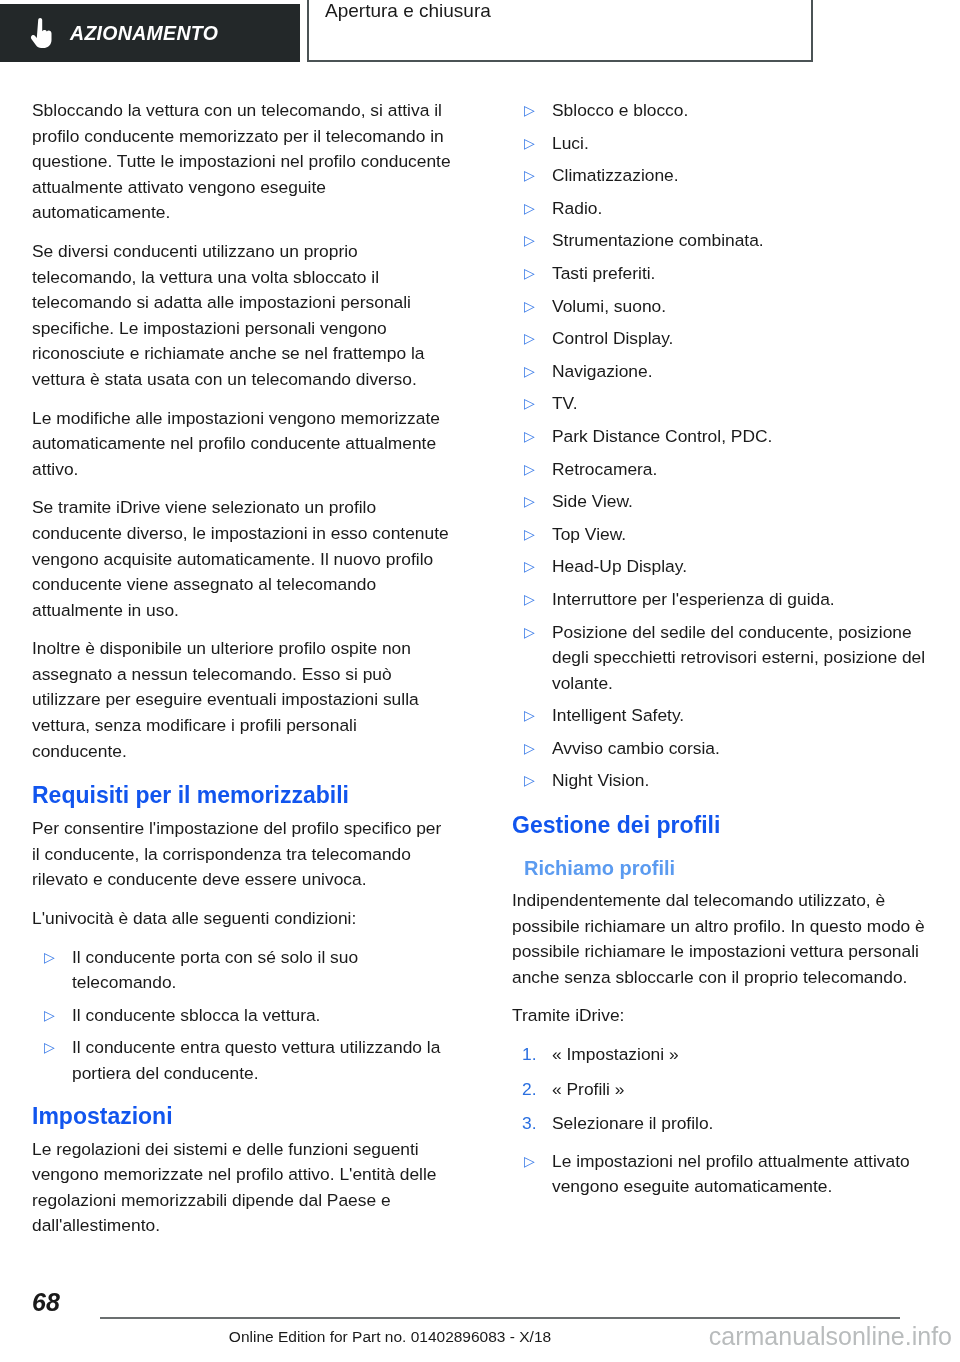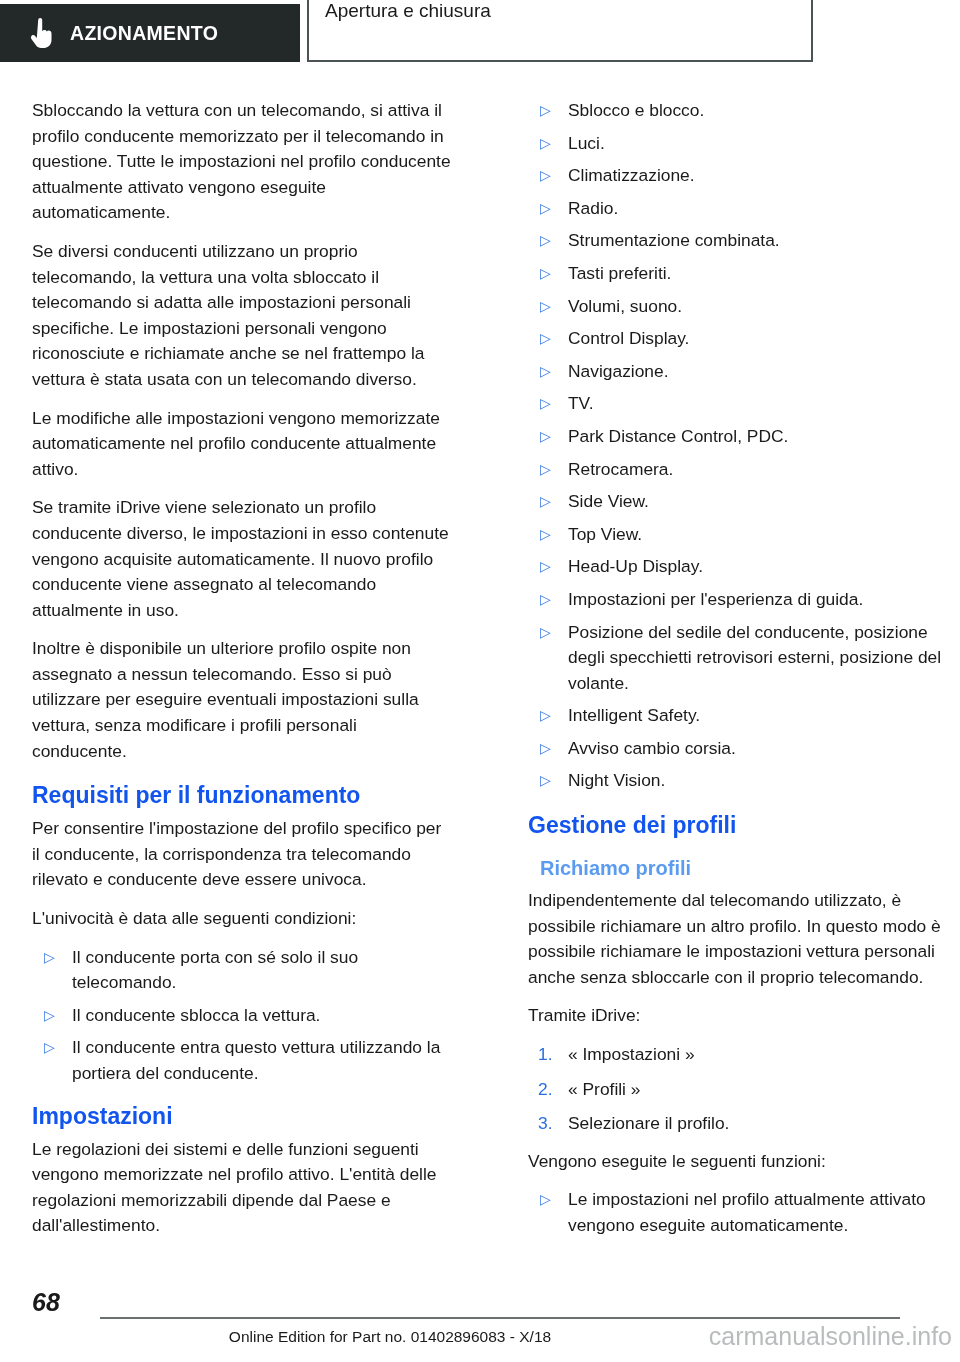--- a/index.html
+++ b/index.html
@@ -42,20 +42,21 @@
     display: block;
     flex: 0 0 auto;
   }
   .header-tab-label {
     color: #ffffff;
     font-size: 19.5px;
     font-weight: bold;
     letter-spacing: 0.3px;
     margin-left: 18px;
     white-space: nowrap;
+    font-style: italic;
   }
   .header-box {
     position: absolute;
     left: 307px;
     top: 0;
     width: 506px;
     height: 62px;
     border: 2px solid #4b5355;
     border-top: none;
     box-sizing: border-box;
@@ -70,21 +71,20 @@
     white-space: nowrap;
   }
 
   
   .columns {
     position: absolute;
     top: 98px;
     left: 0;
     width: 960px;
     display: flex;
-    gap: 16px;
   }
   .col {
     width: 420px;
     box-sizing: border-box;
   }
   .col-left  { margin-left: 32px; }
   .col-right { margin-left: 60px; }
 
   p.body-text {
     margin: 0 0 13px 0;
@@ -208,21 +208,21 @@
 
 <div class="columns">
 
   <div class="col col-left">
     <p class="body-text">Sbloccando la vettura con un telecomando, si attiva il profilo conducente memorizzato per il telecomando in questione. Tutte le impostazioni nel profilo conducente attualmente attivato vengono eseguite automaticamente.</p>
     <p class="body-text">Se diversi conducenti utilizzano un proprio telecomando, la vettura una volta sbloccato il telecomando si adatta alle impostazioni personali specifiche. Le impostazioni personali vengono riconosciute e richiamate anche se nel frattempo la vettura è stata usata con un telecomando diverso.</p>
     <p class="body-text">Le modifiche alle impostazioni vengono memorizzate automaticamente nel profilo conducente attualmente attivo.</p>
     <p class="body-text">Se tramite iDrive viene selezionato un profilo conducente diverso, le impostazioni in esso contenute vengono acquisite automaticamente. Il nuovo profilo conducente viene assegnato al telecomando attualmente in uso.</p>
     <p class="body-text">Inoltre è disponibile un ulteriore profilo ospite non assegnato a nessun telecomando. Esso si può utilizzare per eseguire eventuali impostazioni sulla vettura, senza modificare i profili personali conducente.</p>
 
-    <h2 class="section-head">Requisiti per il funzionamento</h2>
+    <h2 class="section-head">Requisiti per il memorizzabili</h2>
     <p class="body-text">Per consentire l'impostazione del profilo specifico per il conducente, la corrispondenza tra telecomando rilevato e conducente deve essere univoca.</p>
     <p class="body-text">L'univocità è data alle seguenti condizioni:</p>
 
     <ul class="triangle-list">
       <li>
         <span class="tri-marker">▷</span>
         <span>Il conducente porta con sé solo il suo telecomando.</span>
       </li>
       <li>
         <span class="tri-marker">▷</span>
@@ -248,21 +248,21 @@
       <li><span class="tri-marker">▷</span><span>Tasti preferiti.</span></li>
       <li><span class="tri-marker">▷</span><span>Volumi, suono.</span></li>
       <li><span class="tri-marker">▷</span><span>Control Display.</span></li>
       <li><span class="tri-marker">▷</span><span>Navigazione.</span></li>
       <li><span class="tri-marker">▷</span><span>TV.</span></li>
       <li><span class="tri-marker">▷</span><span>Park Distance Control, PDC.</span></li>
       <li><span class="tri-marker">▷</span><span>Retrocamera.</span></li>
       <li><span class="tri-marker">▷</span><span>Side View.</span></li>
       <li><span class="tri-marker">▷</span><span>Top View.</span></li>
       <li><span class="tri-marker">▷</span><span>Head-Up Display.</span></li>
-      <li><span class="tri-marker">▷</span><span>Impostazioni per l'esperienza di guida.</span></li>
+      <li><span class="tri-marker">▷</span><span>Interruttore per l'esperienza di guida.</span></li>
       <li><span class="tri-marker">▷</span><span>Posizione del sedile del conducente, posizione degli specchietti retrovisori esterni, posizione del volante.</span></li>
       <li><span class="tri-marker">▷</span><span>Intelligent Safety.</span></li>
       <li><span class="tri-marker">▷</span><span>Avviso cambio corsia.</span></li>
       <li><span class="tri-marker">▷</span><span>Night Vision.</span></li>
     </ul>
 
     <h2 class="section-head">Gestione dei profili</h2>
     <h3 class="sub-head">Richiamo profili</h3>
 
     <p class="body-text">Indipendentemente dal telecomando utilizzato, è possibile richiamare un altro profilo. In questo modo è possibile richiamare le impostazioni vettura personali anche senza sbloccarle con il proprio telecomando.</p>
@@ -276,21 +276,20 @@
       <li>
         <span class="num-marker">2.</span>
         <span>« Profili »</span>
       </li>
       <li>
         <span class="num-marker">3.</span>
         <span>Selezionare il profilo.</span>
       </li>
     </ol>
 
-    <p class="body-text">Vengono eseguite le seguenti funzioni:</p>
 
     <ul class="triangle-list">
       <li>
         <span class="tri-marker">▷</span>
         <span>Le impostazioni nel profilo attualmente attivato vengono eseguite automaticamente.</span>
       </li>
     </ul>
   </div>
 </div>
 

